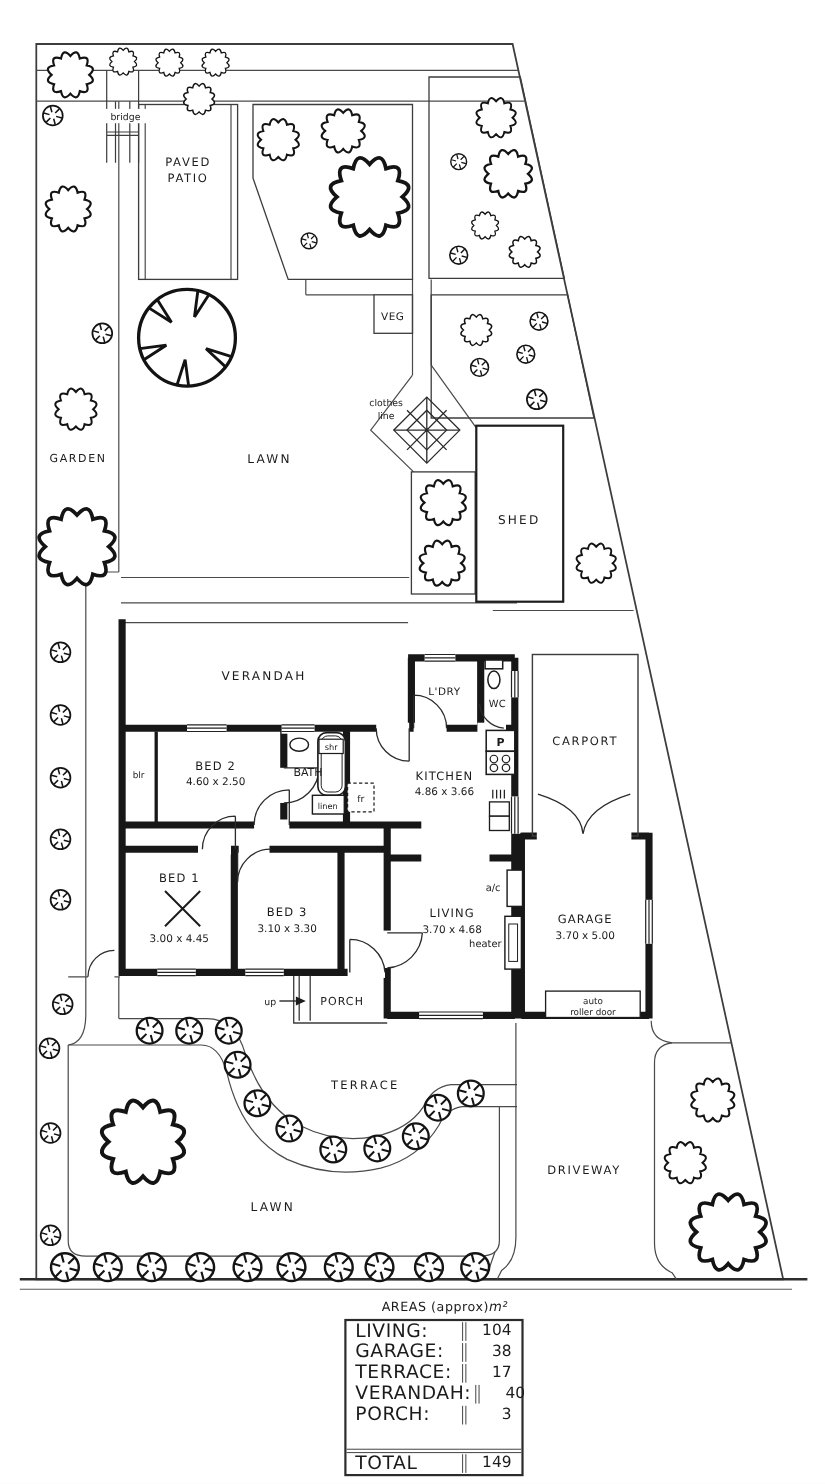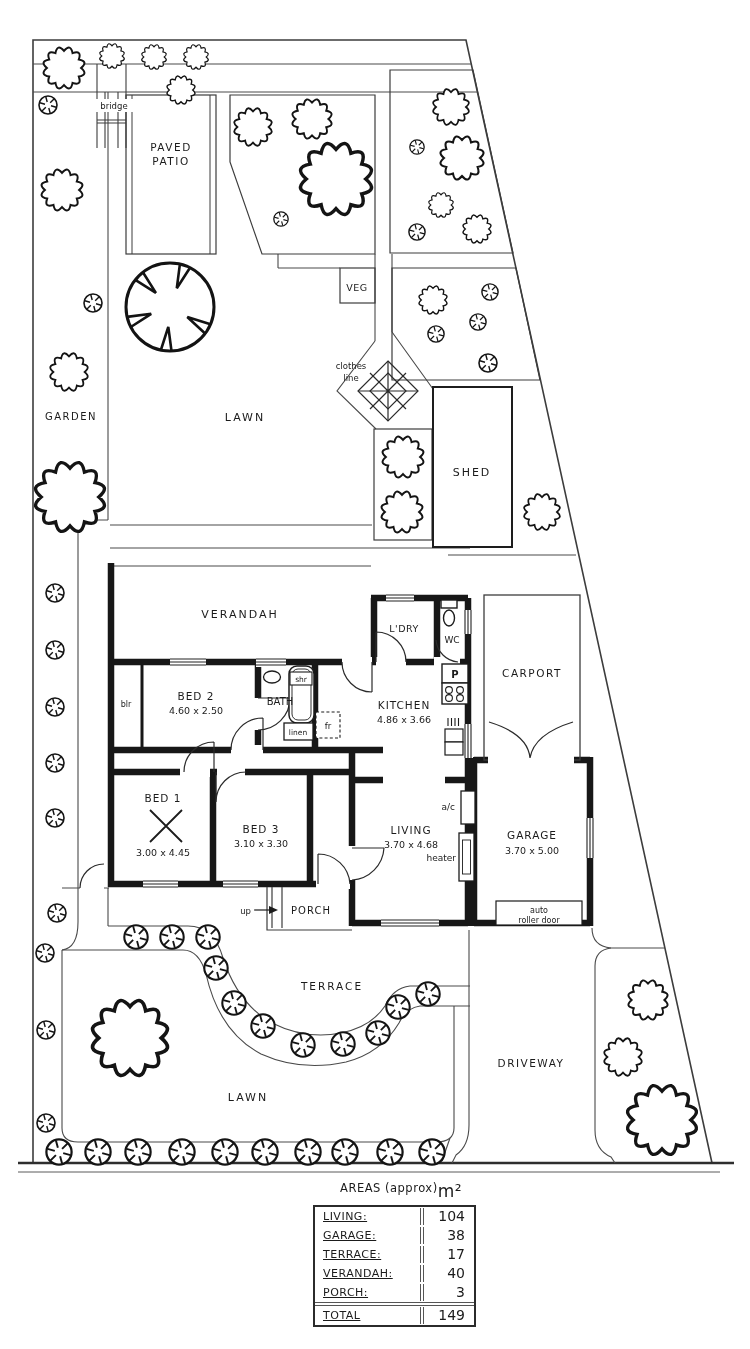--- a/index.html
+++ b/index.html
@@ -5,27 +5,27 @@
   html,body{margin:0;padding:0;background:#e8e8e8;}
   .stage{position:relative;width:747px;height:1349px;background:#ffffff;overflow:hidden;
          font-family:"DejaVu Sans","Liberation Sans",sans-serif;padding-left:14px;}
   .stage svg{position:absolute;left:0;top:0;}
   svg text{fill:#1b1b1b;font-family:"DejaVu Sans","Liberation Sans",sans-serif;}
   .lbl{text-anchor:middle;}
   
   .areas{position:absolute;left:300px;top:1181px;width:188px;color:#1b1b1b;}
   .areas-head{display:flex;justify-content:flex-end;padding:0 26px 0 18px;
               font-size:11.5px;letter-spacing:0.5px;}
-  .areas-head .unit{font-size:17px;}
+  .areas-head .unit{font-size:12px;font-style:italic;}
   .areas-box{margin:4px 12px 0 13px;border:2px solid #2b2b2b;}
   .a-row{display:grid;grid-template-columns:1fr 54px;align-items:center;}
-  .a-row .a-label{padding:1px 4px 1px 8px;font-size:11px;letter-spacing:0.5px;line-height:17px;text-decoration:underline;}
+  .a-row .a-label{padding:1px 4px 1px 8px;font-size:17px;letter-spacing:0.5px;line-height:17px;}
   .a-row .a-val{border-left:4px double #555;text-align:right;padding-right:9px;
                 font-size:14px;line-height:17px;}
-  .a-total{border-top:4px double #555;}
+  .a-total{border-top:4px double #555;margin-top:21px;}
 </style>
 </head>
 <body>
 
 <div class="stage">
 
 <svg width="750" height="1349" viewBox="0 0 750 1349">
   <defs>
     <g id="treeS">
       <path d="M18,0 Q26.1,7 15.6,9 Q19.1,19.1 9,15.6 Q7,26.1 0,18 Q-7,26.1 -9,15.6 Q-19.1,19.1 -15.6,9

